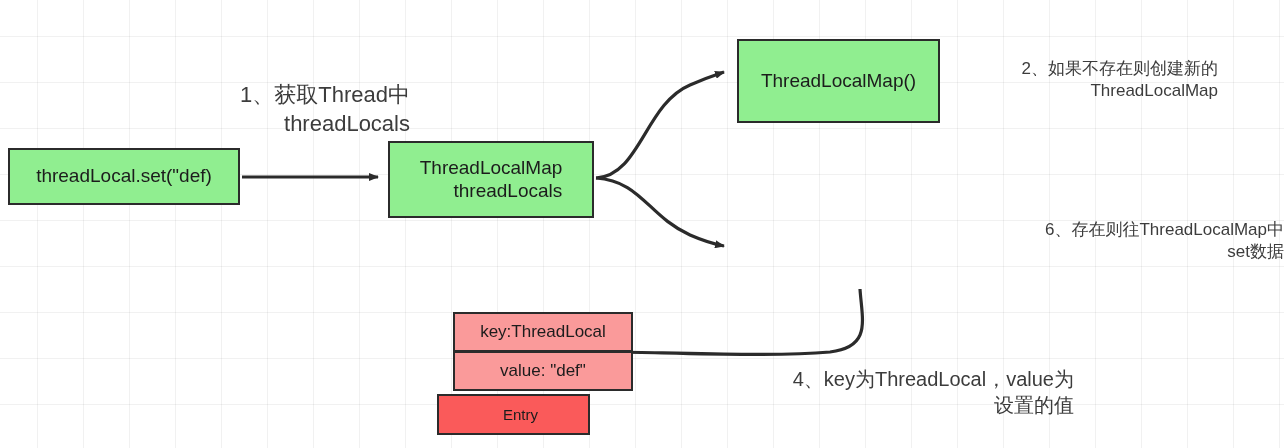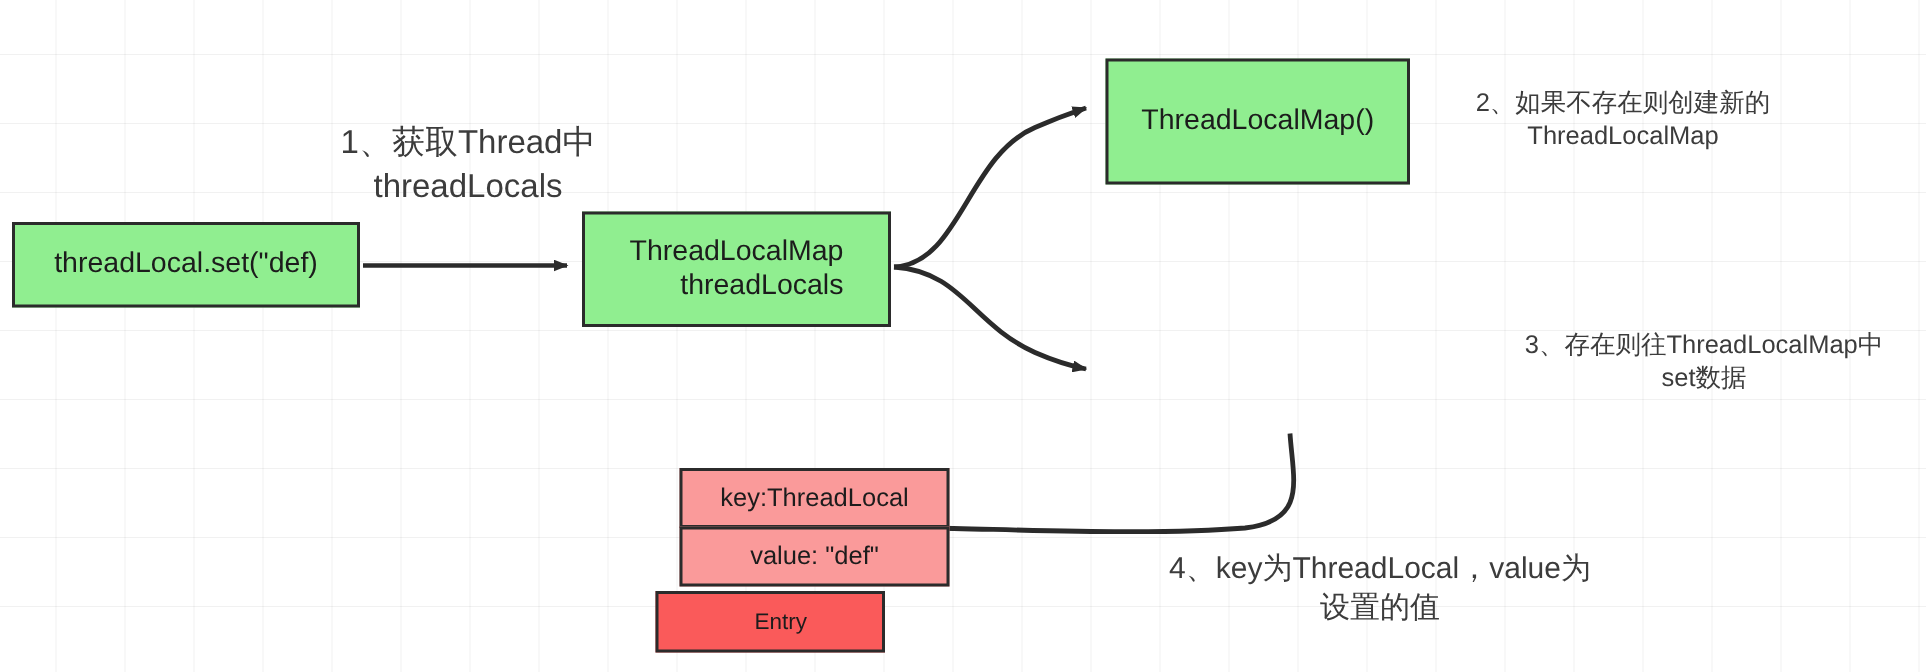--- a/index.html
+++ b/index.html
@@ -50,21 +50,21 @@
   .node.pink {
     background: #fa9a9a;
     margin-left: 31px;
   }
   .node.red {
     background: #fa5a5a;
   }
   .note {
     position: absolute;
     color: #3c3c3c;
-    text-align: center;
+    text-align: right;
     line-height: 1.3;
     white-space: pre-line;
   }
 
   
   #node-threadlocal-set   { left: 8px;   top: 148px; width: 232px; height: 57px;  font-size: 19px; }
   #node-threadlocals      { left: 388px; top: 141px; width: 206px; height: 77px;  font-size: 19px; }
   #node-threadlocalmap-ctor { left: 737px; top: 39px;  width: 203px; height: 84px; font-size: 19px; }
   #node-threadlocalmap-set  { left: 737px; top: 204px; width: 246px; height: 84px; font-size: 19px; }
   #node-entry-key   { left: 422px; top: 312px; width: 180px; height: 40px; font-size: 17px; }
@@ -119,19 +119,19 @@
   <div class="node pink" id="node-entry-value">value: "def"</div>
 
   <div class="node red" id="node-entry-label">Entry</div>
 
   <div class="note" id="note-step-1">1、获取Thread中
 threadLocals</div>
 
   <div class="note" id="note-step-2">2、如果不存在则创建新的
 ThreadLocalMap</div>
 
-  <div class="note" id="note-step-3">3、存在则往ThreadLocalMap中
+  <div class="note" id="note-step-3">6、存在则往ThreadLocalMap中
 set数据</div>
 
   <div class="note" id="note-step-4">4、key为ThreadLocal，value为
 设置的值</div>
 
 </div>
 
 </body></html>

